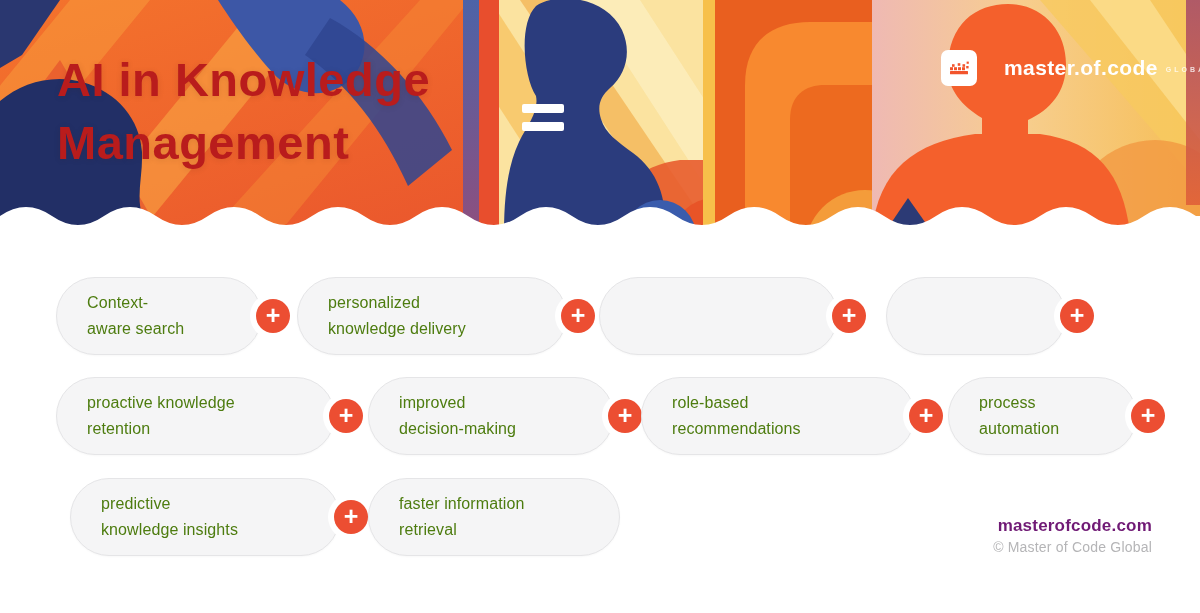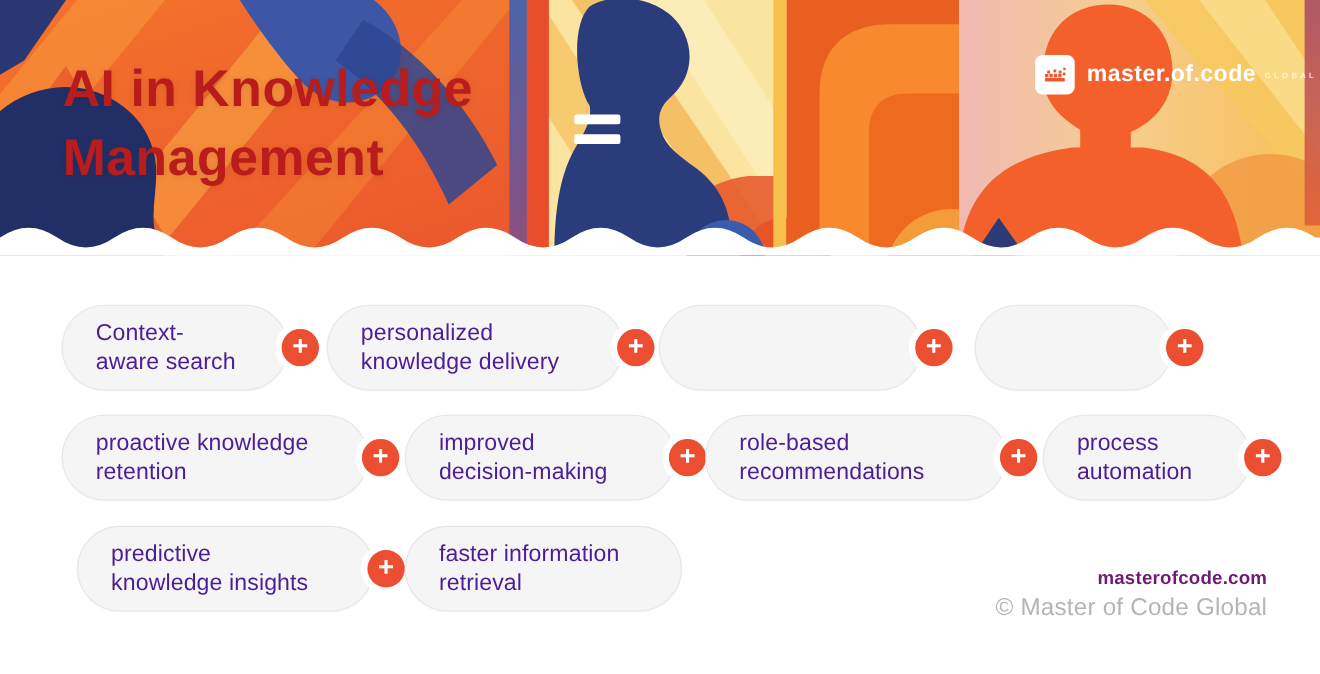--- a/index.html
+++ b/index.html
@@ -16,43 +16,43 @@
     font-size:47px; font-weight:700; color:#b91c1c; line-height:63px;
     letter-spacing:0.5px; white-space:pre-line;
     text-shadow:0 1px 6px rgba(60,30,10,0.12);
   }
   .equals { position:absolute; left:522px; top:104px; width:42px; height:28px; }
   .equals .bar { position:absolute; left:0; width:42px; height:9px; background:#ffffff; border-radius:2px; }
   .equals .bar.b1 { top:0; }
   .equals .bar.b2 { top:18px; }
   .brand { position:absolute; left:941px; top:50px; display:flex; align-items:center; }
   .brand .mark { width:36px; height:36px; background:#ffffff; border-radius:7px; display:flex; align-items:center; justify-content:center; }
-  .brand .word { margin-left:11px; color:#ffffff; font-size:21px; font-weight:700; letter-spacing:0.4px; }
+  .brand .word { margin-left:27px; color:#ffffff; font-size:21px; font-weight:700; letter-spacing:0.4px; }
   .brand .suffix { margin-left:8px; margin-top:2px; color:rgba(255,255,255,0.78); font-size:7px; font-weight:700; letter-spacing:3px; text-transform:uppercase; }
   
   .pill {
     position:absolute; height:78px; background:#f5f5f6;
     border:1.5px solid #e5e5e7; border-radius:40px;
     display:flex; align-items:center; padding-left:30px;
     box-shadow:0 1px 2px rgba(0,0,0,0.03);
   }
   .pill-label {
-    font-size:21px; line-height:26px; color:#4c1d95; white-space:pre-line; letter-spacing:0.1px;
+    font-size:16px; line-height:26px; color:#4d7c0f; white-space:pre-line; letter-spacing:0.1px;
   }
   .plus {
     position:absolute; right:-29px; top:50%; transform:translateY(-50%);
     width:34px; height:34px; border-radius:50%; background:#ec4e32;
     box-shadow:0 0 0 6px #ffffff;
     color:#ffffff; font-size:25px; font-weight:700; line-height:1;
     display:flex; align-items:center; justify-content:center; padding-bottom:2px;
   }
   
   .site-footer { position:absolute; right:48px; top:516px; text-align:right; }
   .site-footer .web { font-size:17px; font-weight:700; color:#701a75; letter-spacing:0.2px; }
-  .site-footer .copy { margin-top:3px; font-size:22px; font-weight:400; color:#b5b5b7; letter-spacing:0.2px; }
+  .site-footer .copy { margin-top:3px; font-size:14px; font-weight:400; color:#b5b5b7; letter-spacing:0.2px; }
 </style>
 </head>
 <body>
 
 <div class="canvas">
 
   <div class="hero">
     <svg width="1200" height="232" viewBox="0 0 1200 232">
       <defs>
         <linearGradient id="gBase" x1="0" y1="0" x2="1" y2="1">

